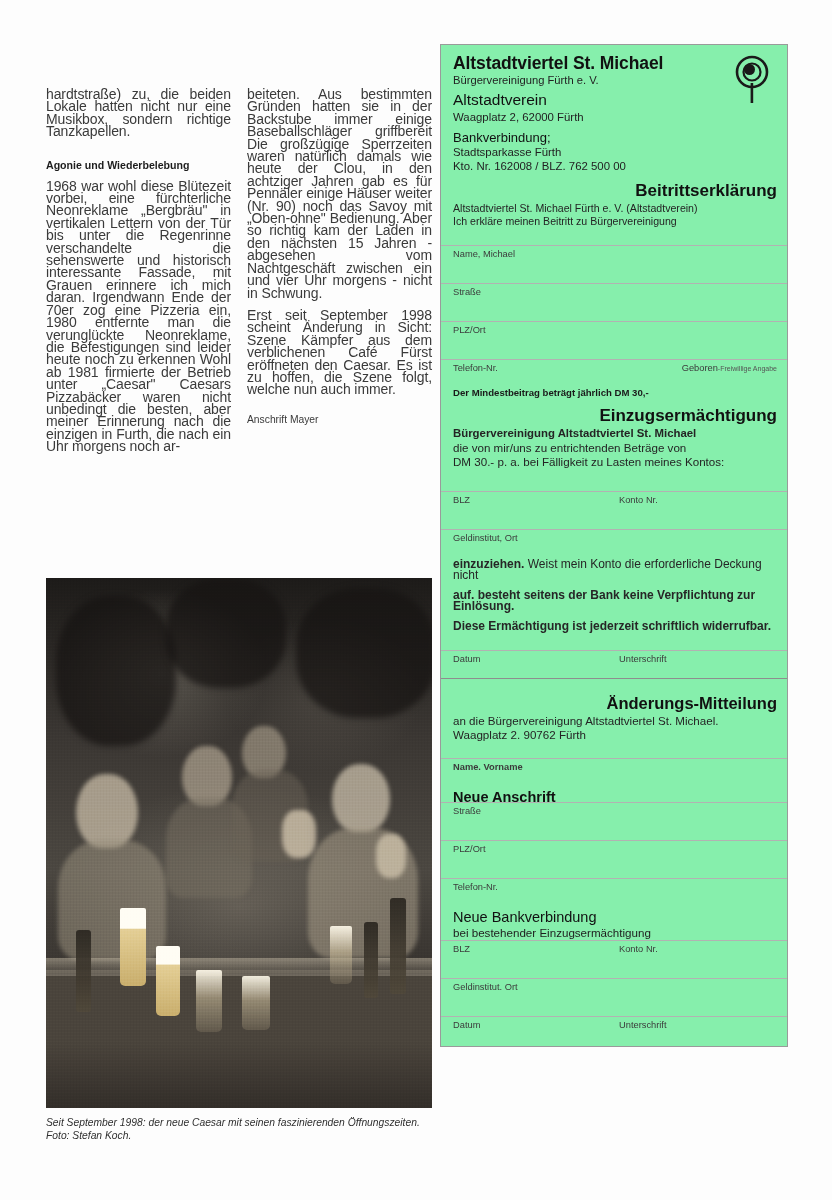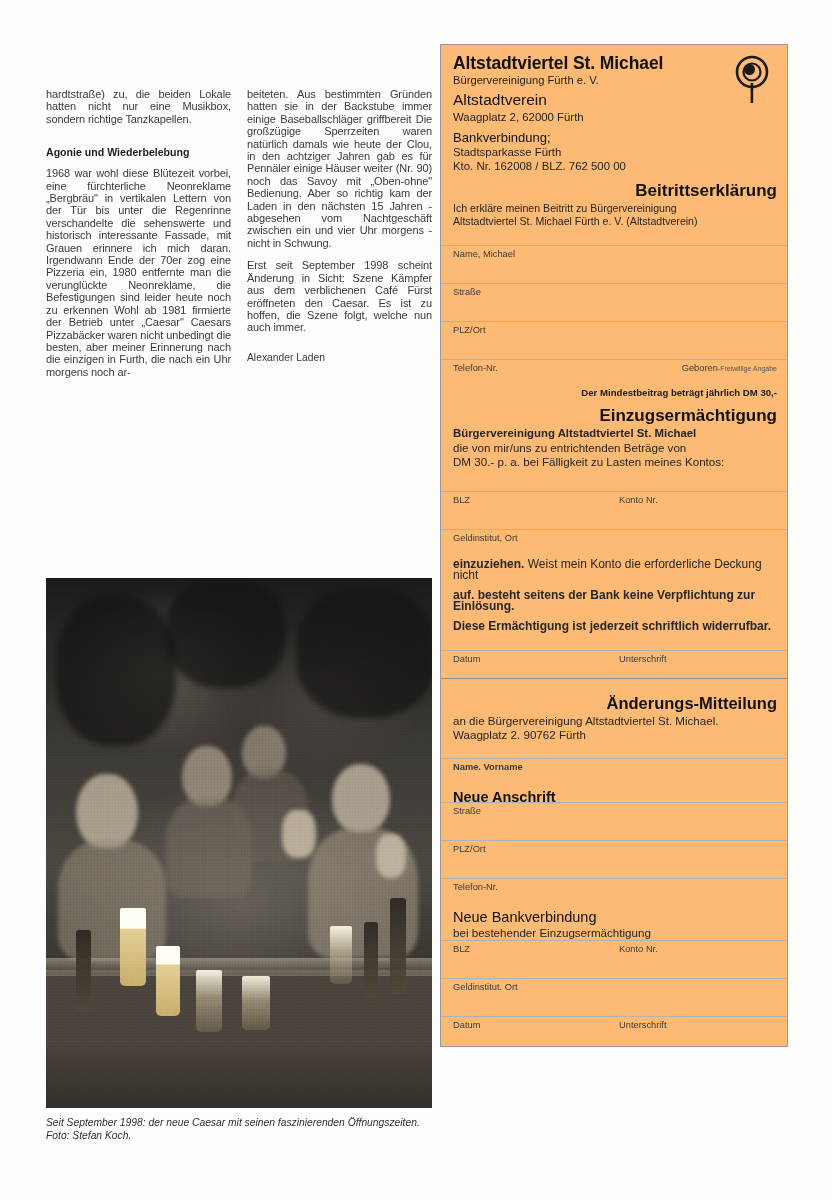--- a/index.html
+++ b/index.html
@@ -31,21 +31,21 @@
   }
   .cols {
     display: flex;
     gap: 16px;
   }
   .col {
     width: 185px;
   }
   .col p {
     margin: 0 0 0 0;
-    font-size: 11px;
+    font-size: 14px;
     line-height: 12.4px;
     text-align: justify;
     color: #3a3a3a;
     letter-spacing: -0.1px;
     -webkit-hyphens: auto;
     hyphens: auto;
   }
   .col p + p { margin-top: 10px; }
   .subhead {
     font-size: 10.6px;
@@ -123,21 +123,21 @@
     color: #2f2f2f;
   }
 
   
   .panel {
     position: absolute;
     left: 440px;
     top: 44px;
     width: 348px;
     border: 1px solid #9a9a9a;
-    background: #fdba74;
+    background: #86efac;
     box-sizing: border-box;
   }
   .panel-inner { padding: 8px 10px 6px 12px; }
   .org-title {
     font-size: 17.5px;
     line-height: 20px;
     color: #111;
     margin: 0;
     letter-spacing: -0.1px;
   }
@@ -235,21 +235,20 @@
   .field .med {
     font-size: 11.6px;
     line-height: 14px;
     color: #1e1e1e;
   }
   .minbeitrag {
     padding: 2px 10px 0 12px;
     font-size: 9.6px;
     font-weight: bold;
     color: #1a1a1a;
-    text-align: right;
   }
   .block { padding: 0 10px 4px 12px; }
   .fine {
     font-size: 12px;
     line-height: 11.4px;
     color: #262626;
     font-weight: bold;
     margin-top: 8px;
   }
   .fine span.norm { font-weight: normal; }
@@ -264,21 +263,21 @@
     <div class="cols">
       <div class="col">
         <p>hardtstraße) zu, die beiden Lokale hatten nicht nur eine Musikbox, sondern richtige Tanzkapellen.</p>
         <div class="spacer-22"></div>
         <div class="subhead">Agonie und Wiederbelebung</div>
         <p>1968 war wohl diese Blütezeit vorbei, eine fürchterliche Neonreklame „Bergbräu" in vertikalen Lettern von der Tür bis unter die Regenrinne verschandelte die sehenswerte und historisch interessante Fassade, mit Grauen erinnere ich mich daran. Irgendwann Ende der 70er zog eine Pizzeria ein, 1980 entfernte man die verunglückte Neonreklame, die Befestigungen sind leider heute noch zu erkennen Wohl ab 1981 firmierte der Betrieb unter „Caesar" Caesars Pizzabäcker waren nicht unbedingt die besten, aber meiner Erinnerung nach die einzigen in Furth, die nach ein Uhr morgens noch ar-</p>
       </div>
       <div class="col">
         <p>beiteten. Aus bestimmten Gründen hatten sie in der Backstube immer einige Baseballschläger griffbereit Die großzügige Sperrzeiten waren natürlich damals wie heute der Clou, in den achtziger Jahren gab es für Pennäler einige Häuser weiter (Nr. 90) noch das Savoy mit „Oben-ohne" Bedienung. Aber so richtig kam der Laden in den nächsten 15 Jahren - abgesehen vom Nachtgeschäft zwischen ein und vier Uhr morgens - nicht in Schwung.</p>
         <p>Erst seit September 1998 scheint Änderung in Sicht: Szene Kämpfer aus dem verblichenen Café Fürst eröffneten den Caesar. Es ist zu hoffen, die Szene folgt, welche nun auch immer.</p>
-        <div class="byline">Alexander Laden</div>
+        <div class="byline">Anschrift Mayer</div>
       </div>
     </div>
   </div>
 
   <div class="photo-wrap">
     <div class="photo">
       <div class="bgwash"></div>
 
       <div class="dark" style="left:10px; top:18px; width:120px; height:150px;"></div>
       <div class="dark" style="left:250px; top:10px; width:140px; height:130px;"></div>
@@ -327,22 +326,22 @@
       </svg>
       <h1 class="org-title">Altstadtviertel St. Michael</h1>
       <p class="org-sub">Bürgervereinigung Fürth e. V.</p>
       <p class="org-name2">Altstadtverein</p>
       <p class="org-addr">Waagplatz 2, 62000 Fürth</p>
       <p class="bank-h">Bankverbindung;</p>
       <p class="bank-l">Stadtsparkasse Fürth</p>
       <p class="bank-l">Kto. Nr. 162008 / BLZ. 762 500 00</p>
 
       <h2 class="sec-h">Beitrittserklärung</h2>
+      <p class="sec-t">Altstadtviertel St. Michael Fürth e. V. (Altstadtverein)</p>
       <p class="sec-t">Ich erkläre meinen Beitritt zu Bürgervereinigung</p>
-      <p class="sec-t">Altstadtviertel St. Michael Fürth e. V. (Altstadtverein)</p>
       <div style="height:12px"></div>
     </div>
 
     <div class="field">
       <div class="lbl">Name, Michael</div>
     </div>
     <div class="field">
       <div class="lbl">Straße</div>
     </div>
     <div class="field">

